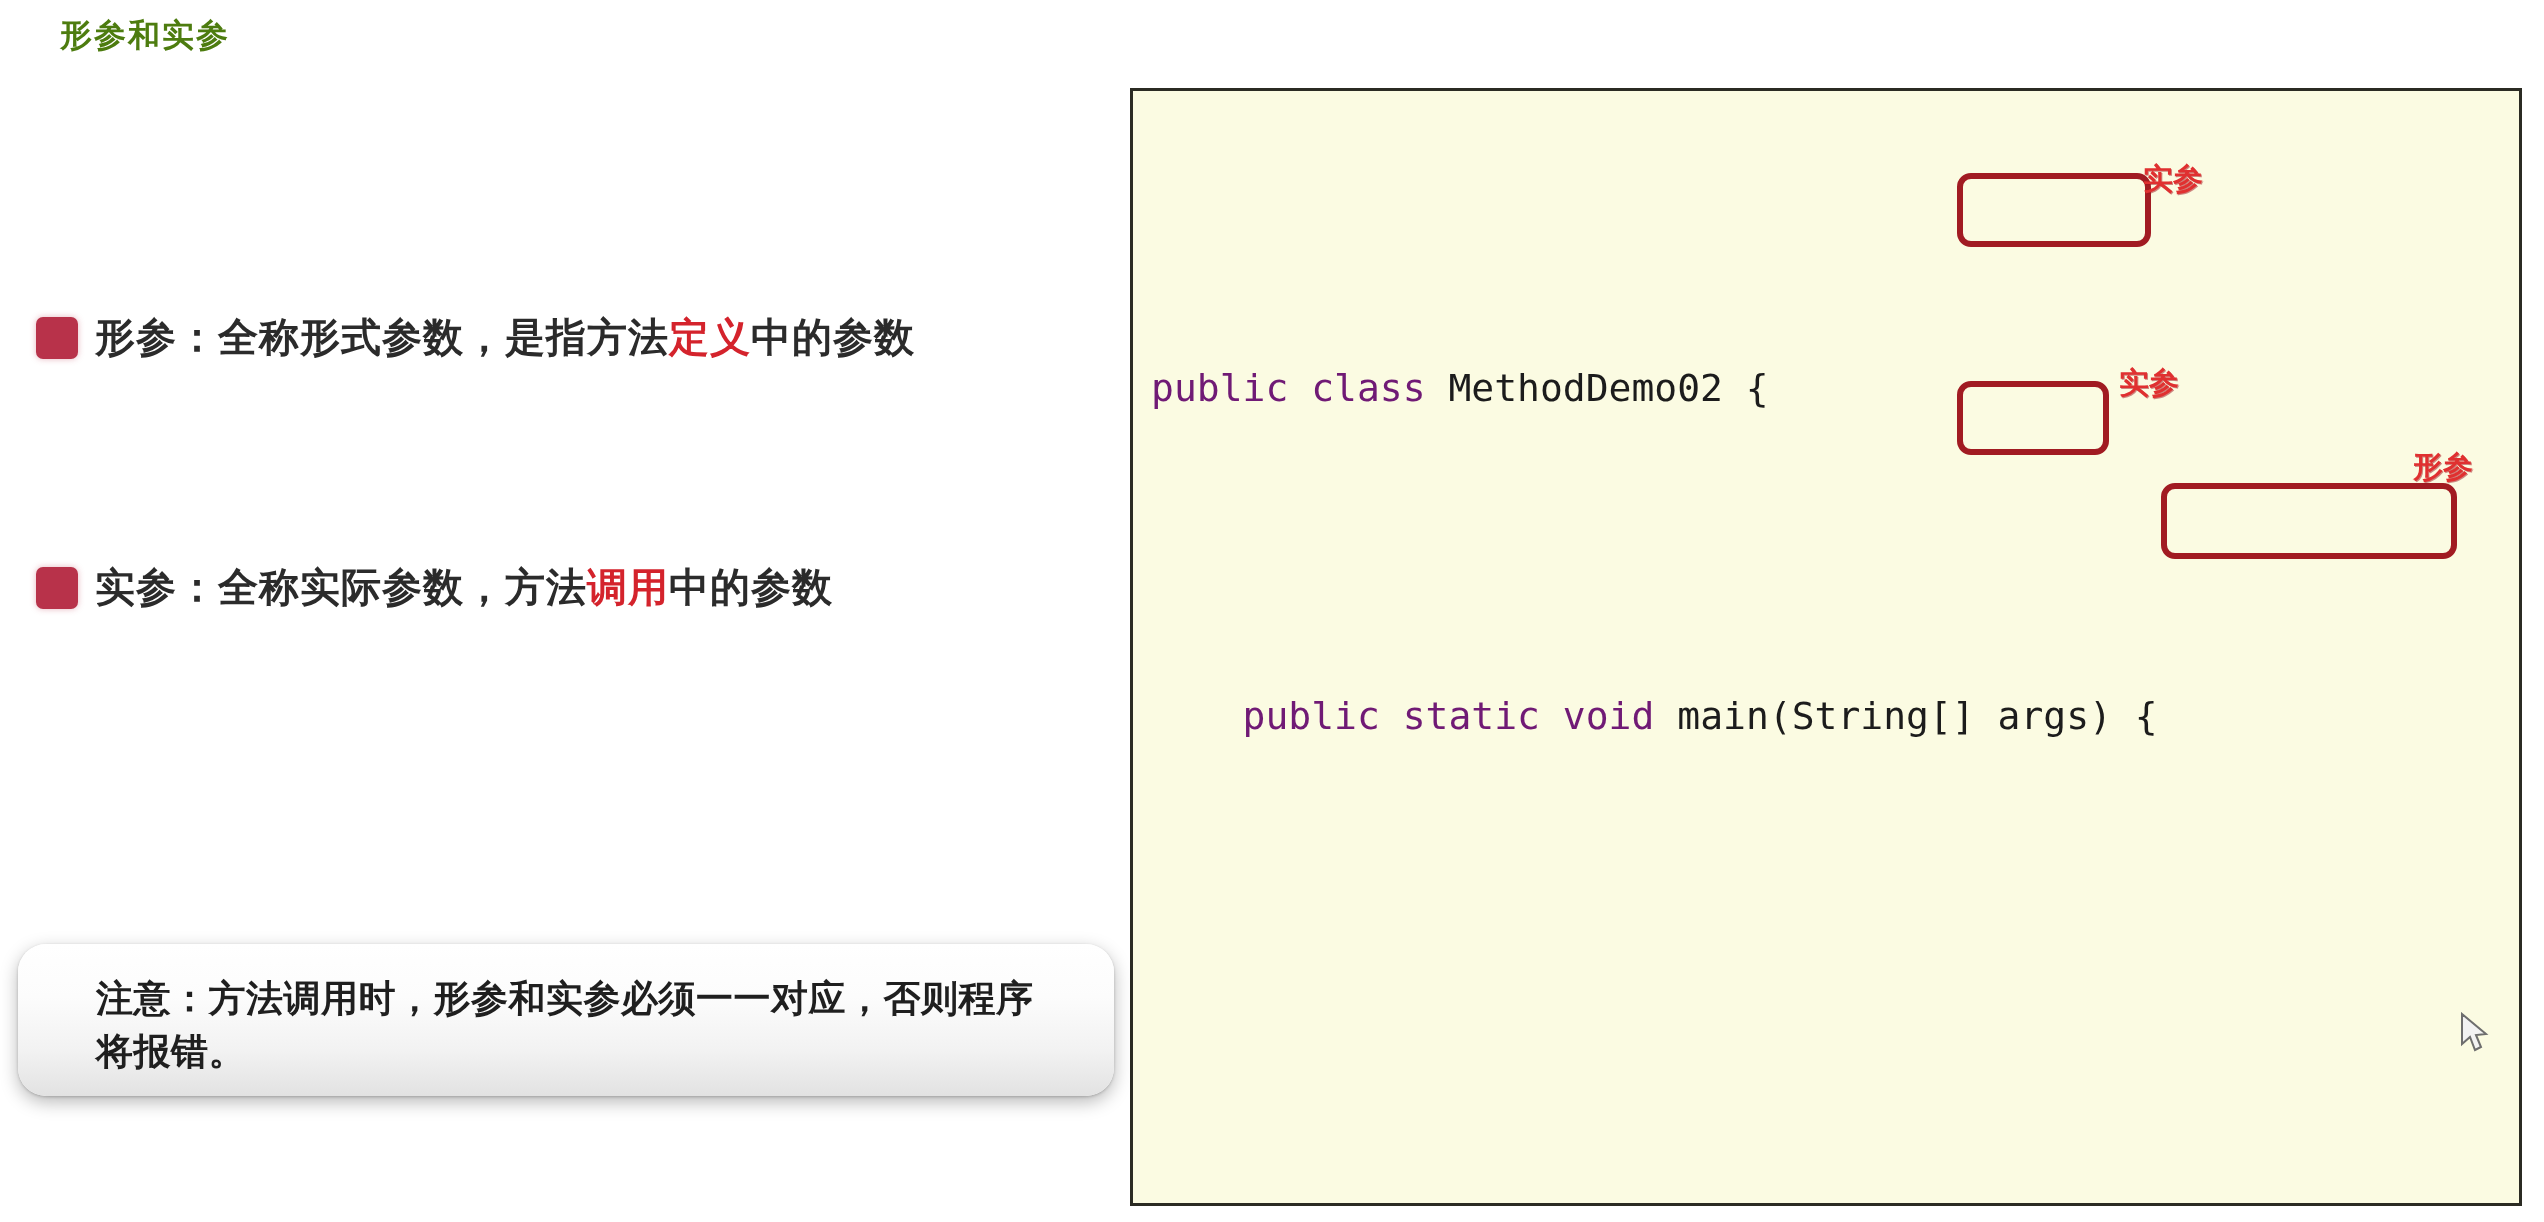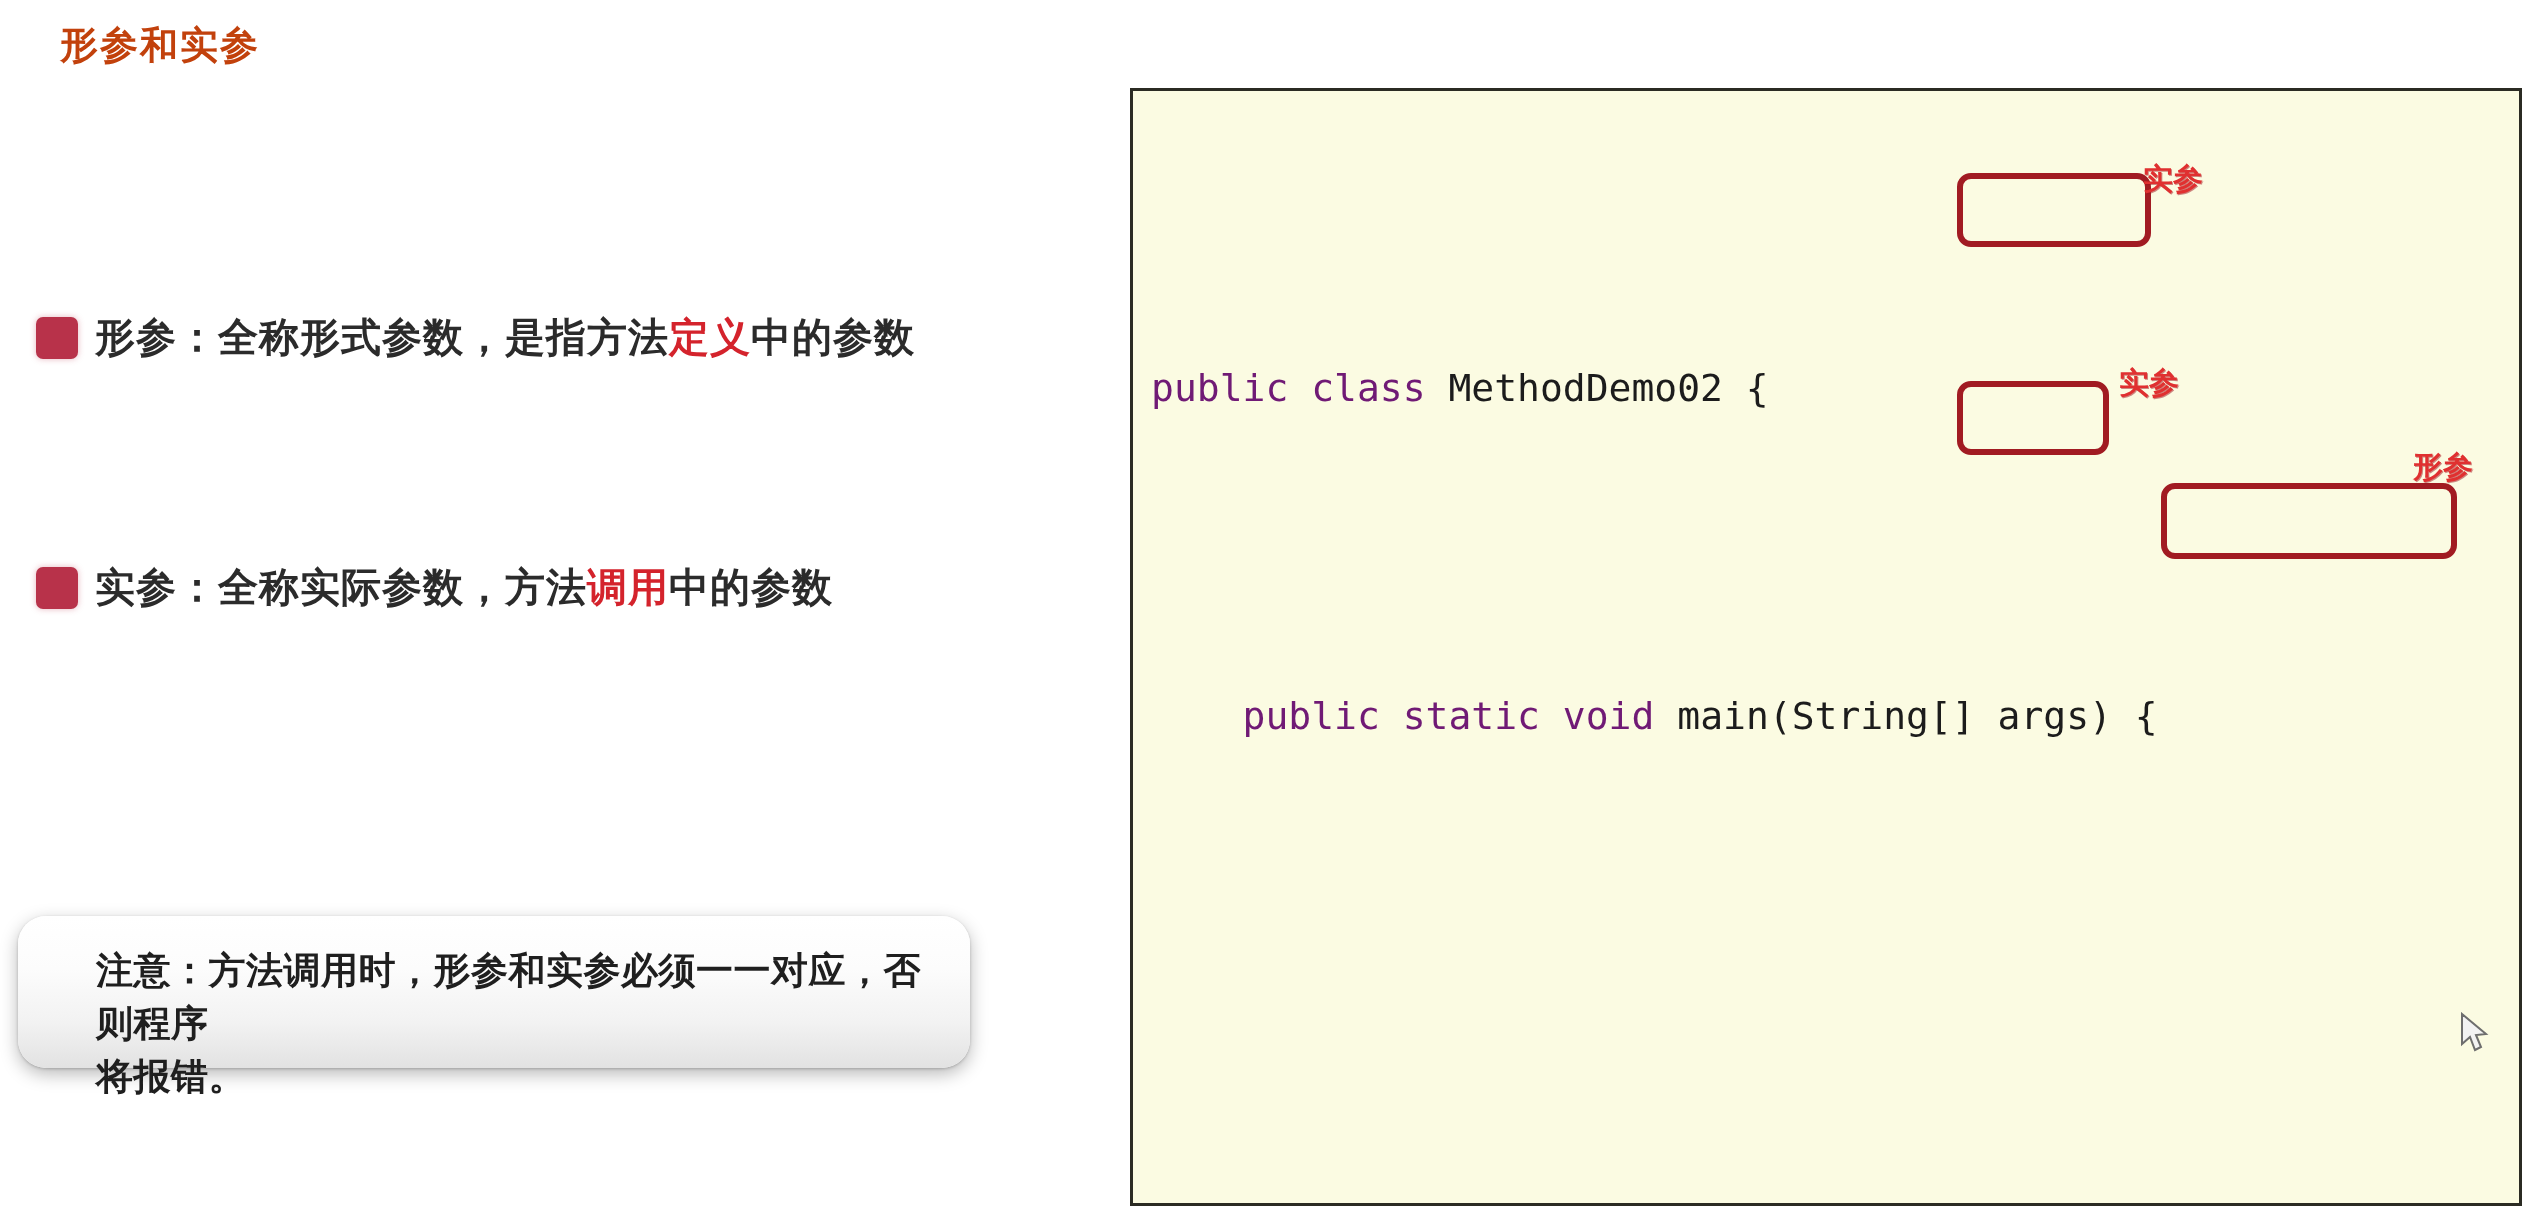--- a/index.html
+++ b/index.html
@@ -12,24 +12,24 @@
     height: 1222px;
     position: relative;
     overflow: hidden;
     font-family: "Liberation Sans", "DejaVu Sans", sans-serif;
   }
 
   
   .slide-title {
     position: absolute;
     left: 60px;
-    top: 20px;
-    font-size: 38px;
-    font-weight: bold;
-    color: #c2410c;
+    top: 14px;
+    font-size: 32px;
+    font-weight: bold;
+    color: #4d7c0f;
     letter-spacing: 2px;
     white-space: nowrap;
   }
 
   .bullet-row {
     position: absolute;
     display: flex;
     align-items: center;
     white-space: nowrap;
   }
@@ -106,22 +106,22 @@
   #box-actual-2 { left: 824px; top: 290px; width: 152px; height: 74px; }
   #lbl-actual-2 { left: 986px; top: 272px; }
 
   #box-formal   { left: 1028px; top: 392px; width: 296px; height: 76px; }
   #lbl-formal   { left: 1280px; top: 356px; }
 
   
   .note-callout {
     position: absolute;
     left: 18px;
-    top: 916px;
-    width: 952px;
+    top: 944px;
+    width: 1096px;
     height: 152px;
     border-radius: 28px;
     background: linear-gradient(to bottom, #ffffff 0%, #fcfcfc 35%, #f2f2f2 70%, #e2e2e2 100%);
     box-shadow: 0 6px 18px rgba(0,0,0,0.28), 0 1px 3px rgba(0,0,0,0.2);
     box-sizing: border-box;
     padding: 28px 40px 0 78px;
   }
   .note-text {
     font-size: 37px;
     font-weight: bold;

